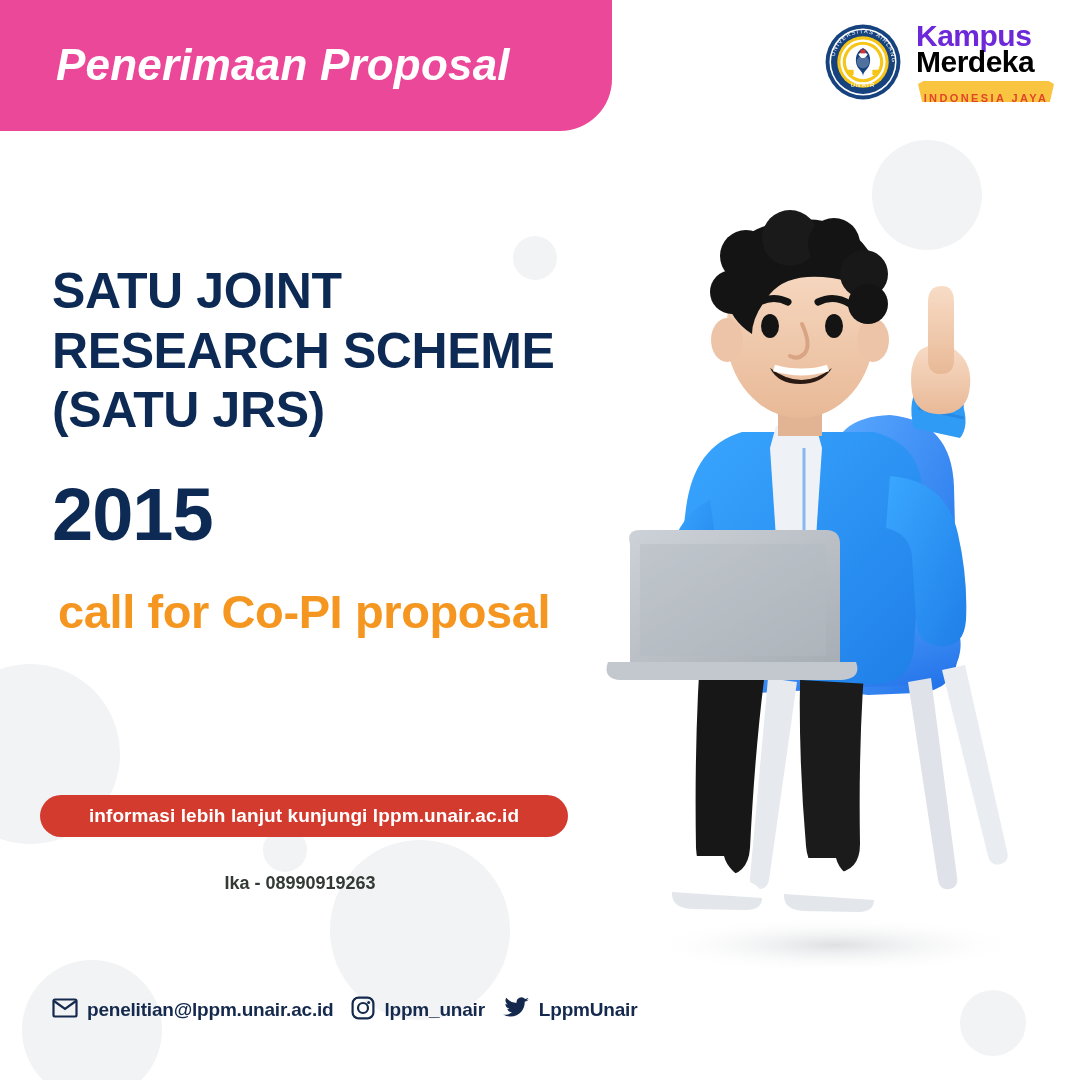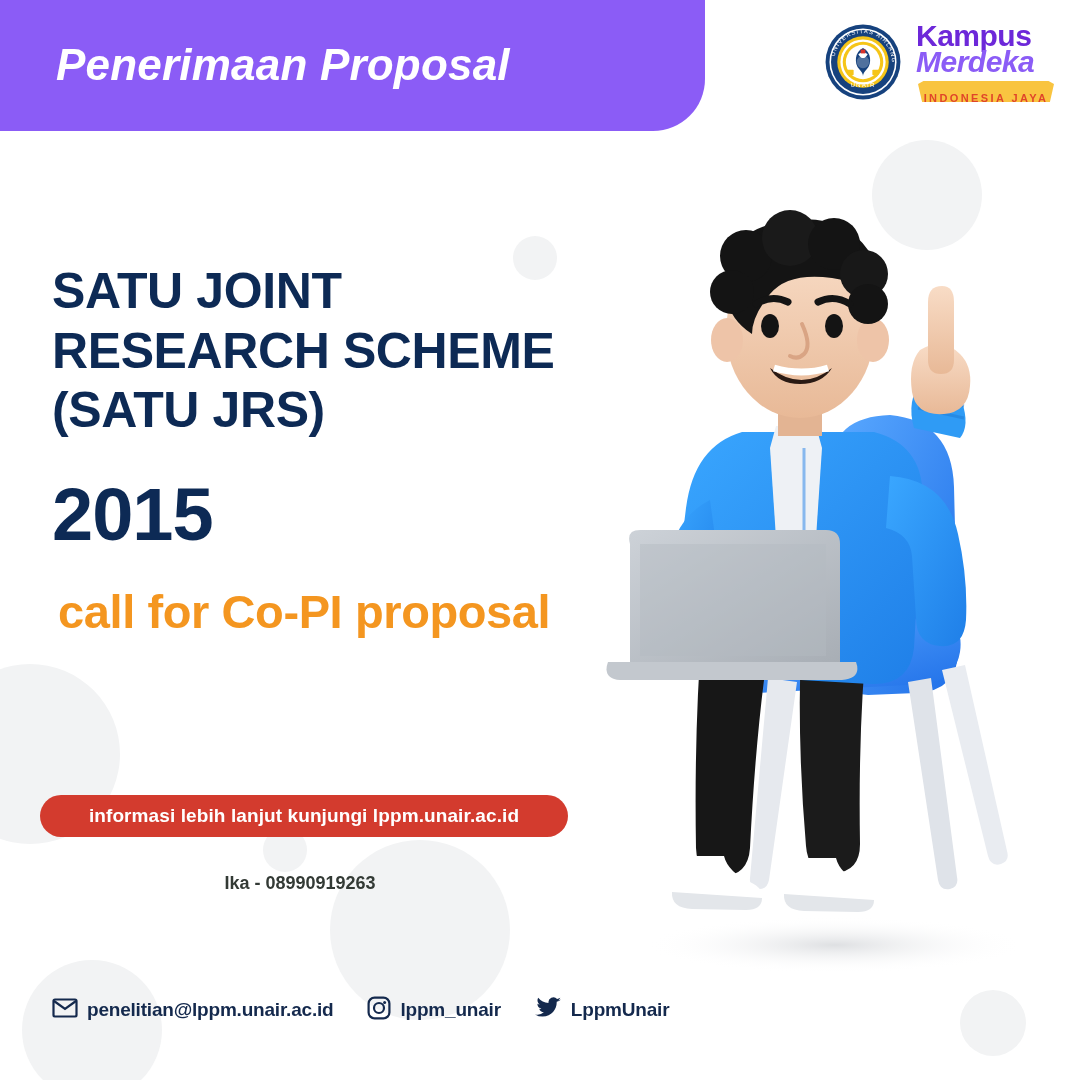--- a/index.html
+++ b/index.html
@@ -10,33 +10,33 @@
   .deco{position:absolute;border-radius:50%;background:#f2f3f4;}
   .deco.c1{left:872px;top:140px;width:110px;height:110px;}
   .deco.c2{left:513px;top:236px;width:44px;height:44px;}
   .deco.c3{left:-60px;top:664px;width:180px;height:180px;}
   .deco.c4{left:263px;top:828px;width:44px;height:44px;}
   .deco.c5{left:330px;top:840px;width:180px;height:180px;}
   .deco.c6{left:22px;top:960px;width:140px;height:140px;}
   .deco.c7{left:960px;top:990px;width:66px;height:66px;}
 
   
-  #banner{position:absolute;left:0;top:0;width:705px;height:131px;
-          background:#8b5cf6;border-bottom-right-radius:52px;text-align:right;}
+  #banner{position:absolute;left:0;top:0;width:612px;height:131px;
+          background:#ec4899;border-bottom-right-radius:52px;text-align:right;}
   #banner-title{position:absolute;left:56px;top:40px;
           font-size:44px;font-weight:700;font-style:italic;color:#ffffff;
           letter-spacing:.2px;white-space:nowrap;}
 
   
   #logos{position:absolute;right:24px;top:22px;display:flex;align-items:center;gap:14px;}
   .unair-seal{width:78px;height:78px;position:relative;}
   .km-logo{width:140px;height:80px;position:relative;}
   .km-text{position:absolute;left:0;top:0;width:140px;line-height:.92;}
   .km-line1{font-size:30px;font-weight:700;color:#6d28d9;letter-spacing:-.5px;}
-  .km-line2{font-size:30px;font-weight:700;color:#8b5cf6;letter-spacing:-.5px;margin-top:-2px;font-style:italic;}
+  .km-line2{font-size:30px;font-weight:700;color:#000000;letter-spacing:-.5px;margin-top:-2px;}
   .km-ribbon-shape{position:absolute;left:2px;top:59px;width:136px;height:21px;
       background:#f9c440;clip-path:polygon(0 14%,4% 0,96% 0,100% 14%,97% 100%,3% 100%);}
   .km-ribbon-text{position:absolute;left:2px;top:60px;width:136px;height:32px;
       display:flex;align-items:center;justify-content:center;
       font-size:11px;font-weight:700;color:#e0452a;letter-spacing:2.4px;}
 
   
   #headline{position:absolute;left:52px;top:262px;width:600px;}
   .hl-line{font-size:50px;font-weight:800;color:#0d2a55;line-height:1.19;letter-spacing:-.4px;}
   #year{position:absolute;left:52px;top:478px;font-size:74px;font-weight:800;
@@ -53,21 +53,21 @@
   #info-pill{position:absolute;left:40px;top:795px;width:528px;height:42px;
         background:#d33b2e;border-radius:21px;display:flex;align-items:center;justify-content:center;}
   #info-pill-text{font-size:19px;font-weight:700;color:#ffffff;letter-spacing:.1px;}
 
   
   #contact{position:absolute;left:0;top:872px;width:600px;text-align:center;color:#333a35;}
   #contact .c-line1{font-size:23px;font-weight:700;line-height:1.3;}
   #contact .c-line2{font-size:18px;font-weight:700;line-height:1.3;}
 
   
-  #footer{position:absolute;left:52px;top:996px;display:flex;align-items:center;gap:34px;color:#14294d;}
+  #footer{position:absolute;left:52px;top:996px;display:flex;align-items:center;gap:18px;color:#14294d;}
   .f-item{display:flex;align-items:center;gap:9px;}
   .f-label{font-size:19px;font-weight:600;color:#14294d;letter-spacing:-.2px;}
 
   
   #illustration{position:absolute;left:590px;top:200px;width:470px;height:780px;}
 </style>
 </head>
 <body>
 
 <div id="poster">

